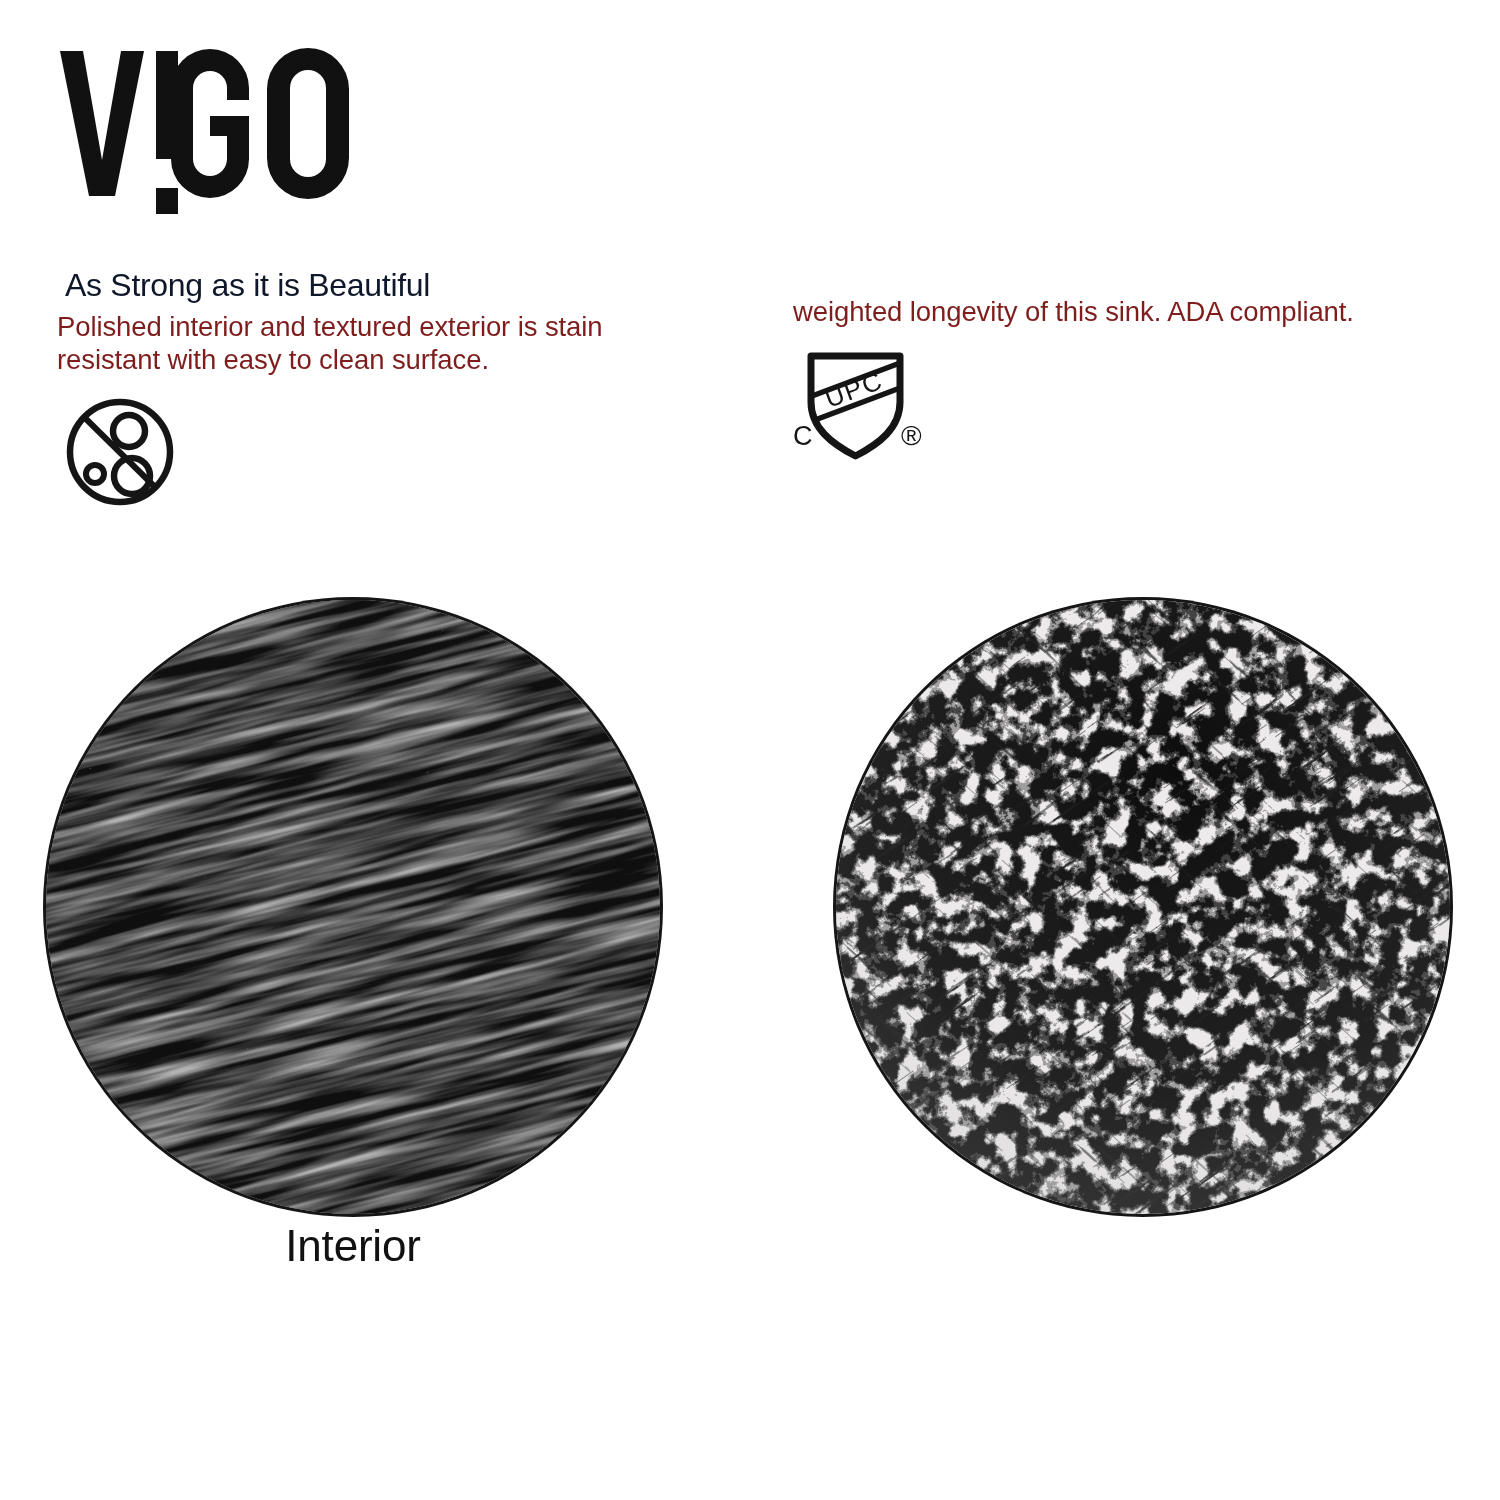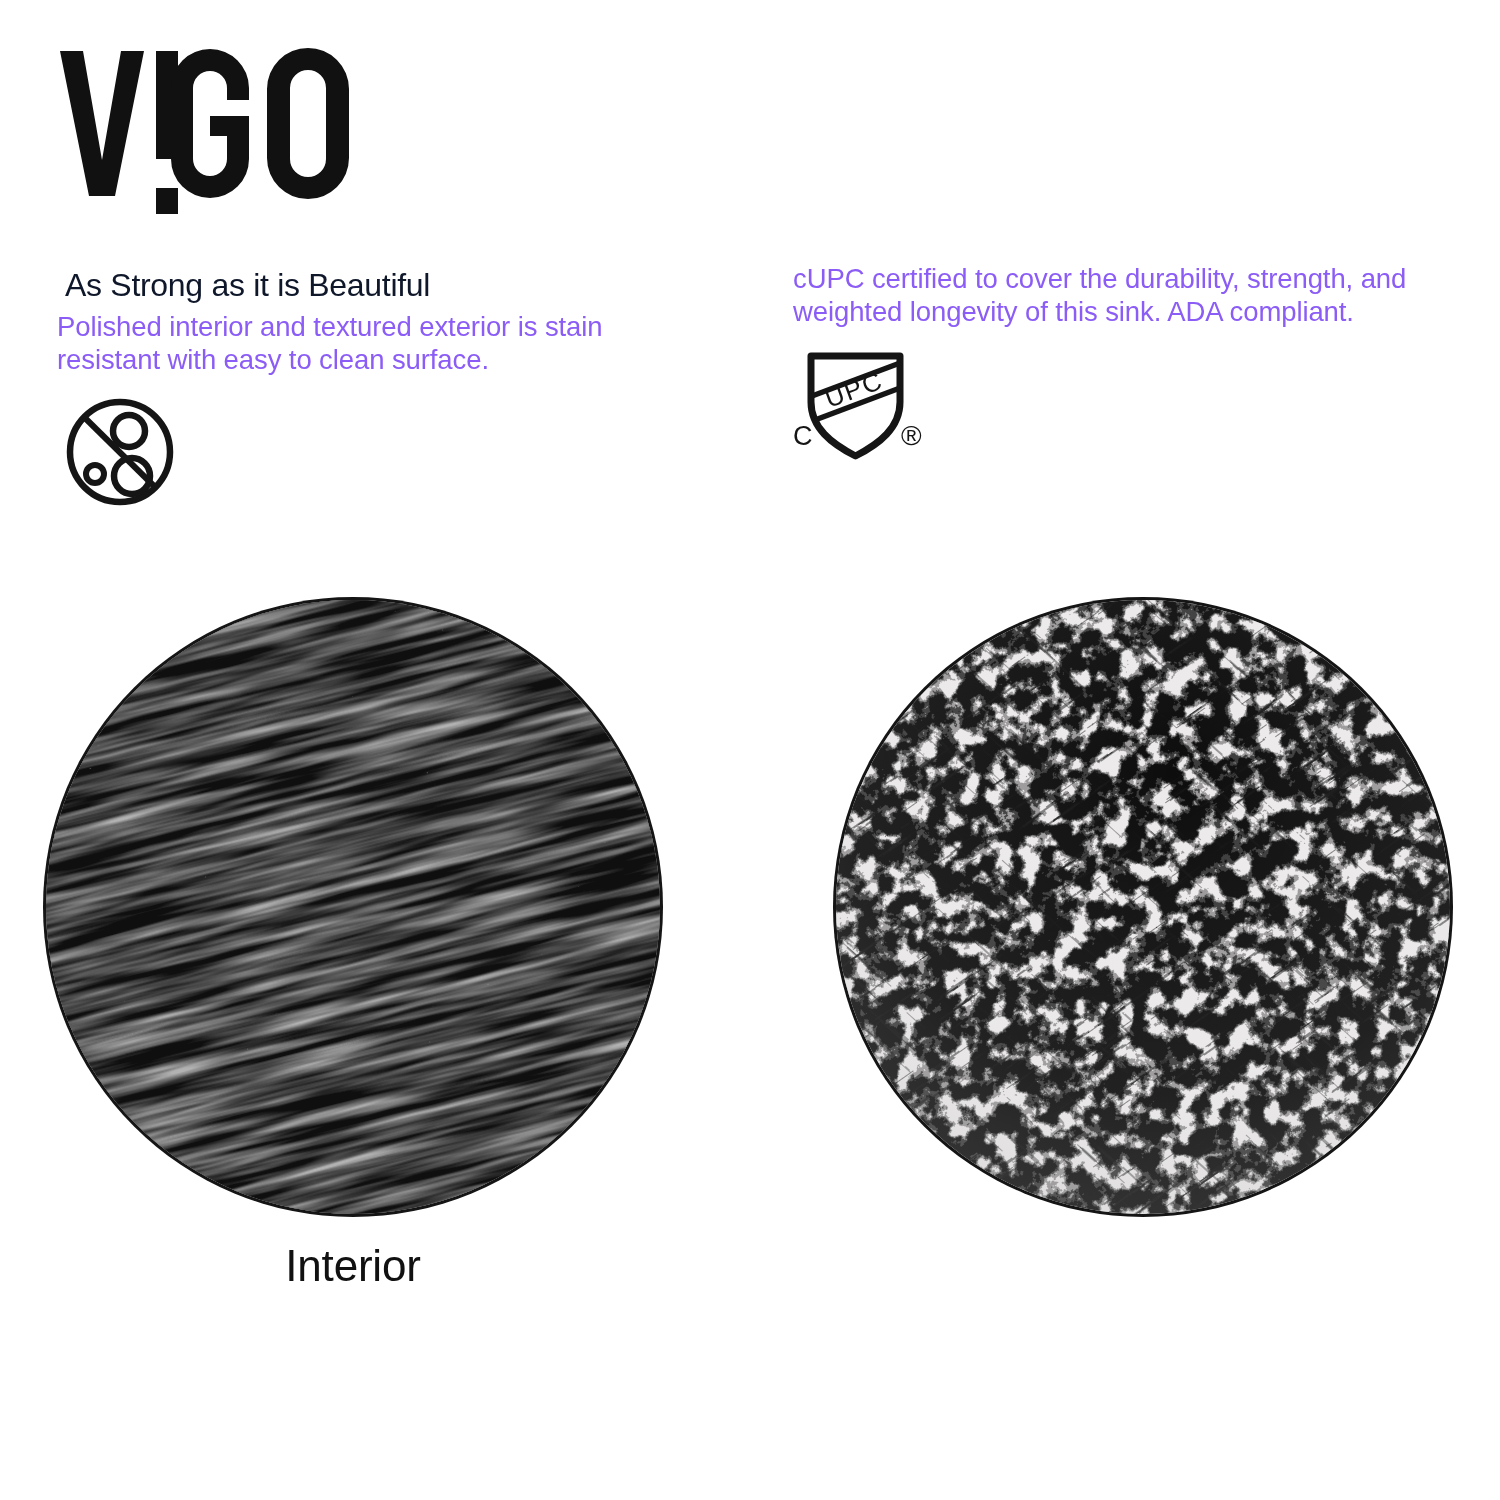--- a/index.html
+++ b/index.html
@@ -46,21 +46,21 @@
     letter-spacing: -0.3px;
     color: #0f172a;
     margin: 0 0 2px 8px;
     white-space: nowrap;
   }
   .feature-body {
     font-size: 27.5px;
     font-weight: 400;
     line-height: 33px;
     letter-spacing: -0.1px;
-    color: #8b5cf6;
+    color: #7f1d1d;
     margin: 0;
   }
 
   .feature-icon {
     margin-top: 22px;
   }
   .feature-icon svg { display: block; }
 
   
   .sample {
@@ -83,21 +83,21 @@
   .sample-disc svg,
   .sample-disc .tex-layer {
     position: absolute;
     left: 0; top: 0;
     width: 100%;
     height: 100%;
   }
 
   .sample-caption {
     position: absolute;
-    top: 640px;
+    top: 620px;
     width: 614px;
     text-align: center;
     font-size: 44px;
     line-height: 52px;
     font-weight: 400;
     letter-spacing: -0.2px;
     color: #111111;
   }
 
   
@@ -154,21 +154,21 @@
           <circle cx="75" cy="78" r="18" stroke-width="6.5"></circle>
 
           <circle cx="38" cy="76" r="9" stroke-width="6"></circle>
         </g>
       </svg>
     </div>
   </div>
 
   <div class="feature" id="feature-right">
     <p class="feature-body">
-      <span>cUPC certified to cover the durability, strength, and</span><br>
+      <br>
       <span>weighted longevity of this sink. ADA compliant.</span>
     </p>
     <div class="feature-icon">
       <svg width="135" height="115" viewBox="0 0 135 115" aria-label="cUPC certified">
 
         <path d="M18,6 L107,6 L107,52 C107,78 86,94 62.5,106 C39,94 18,78 18,52 Z" fill="none" stroke="#151515" stroke-width="7" stroke-linejoin="round"></path>
 
         <g stroke="#151515" stroke-width="5.5" fill="none">
           <line x1="19" y1="46" x2="107" y2="13"></line>
           <line x1="22" y1="70" x2="107" y2="38"></line>

